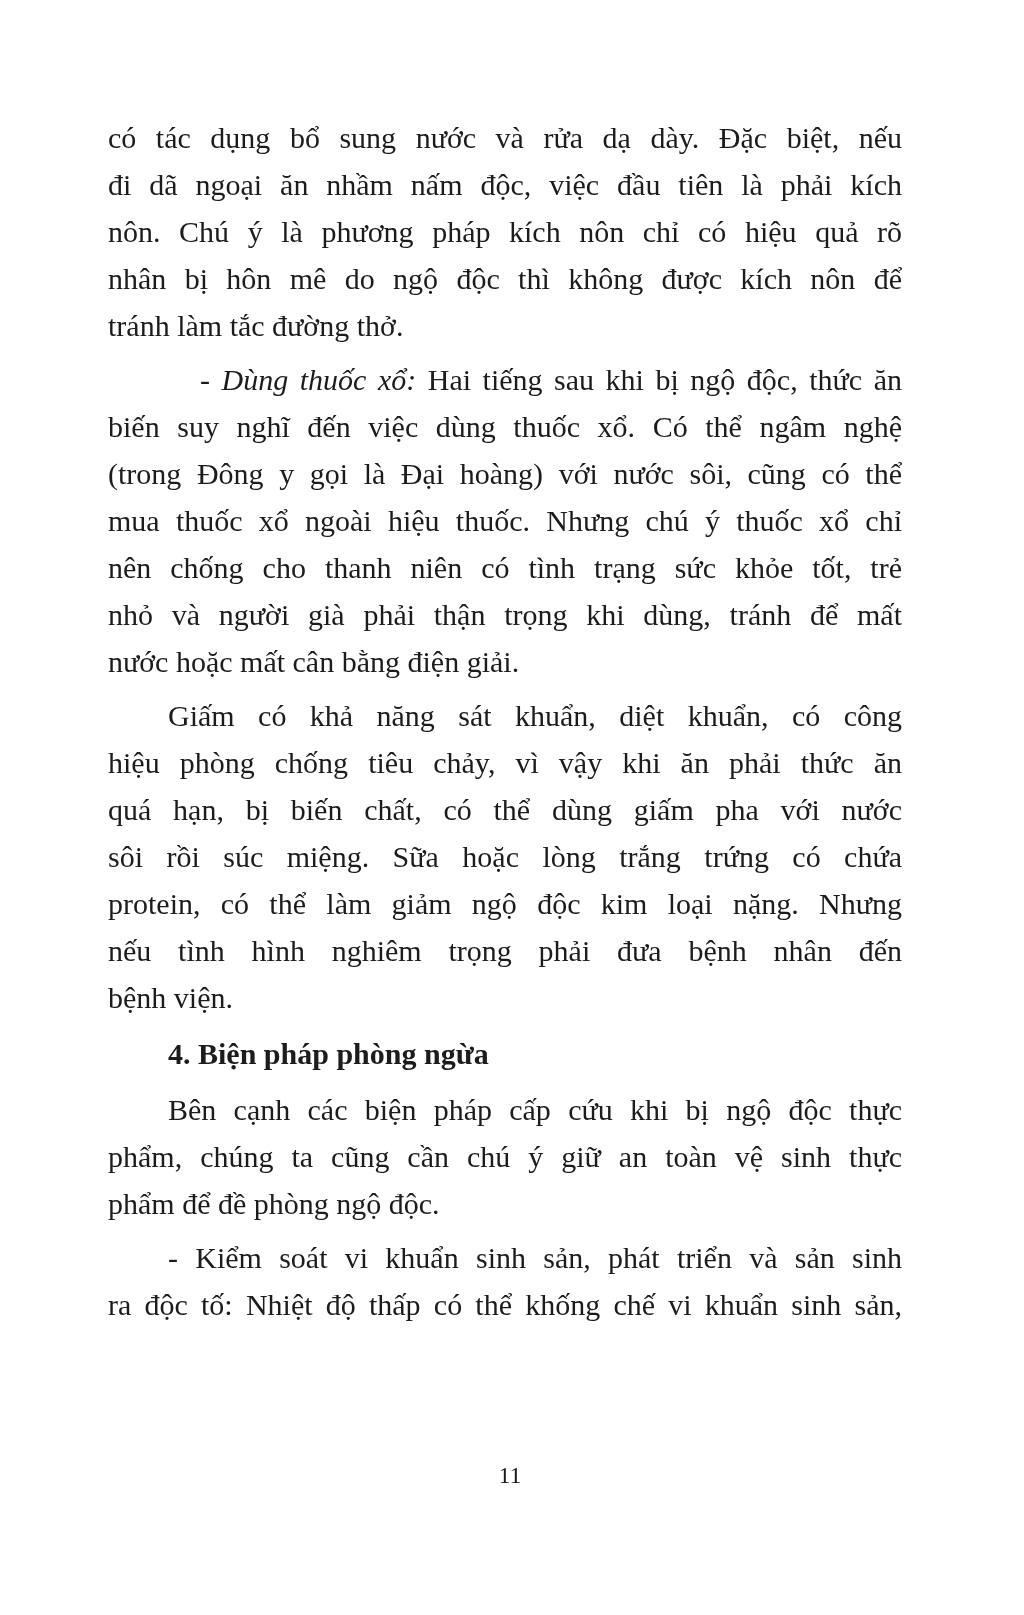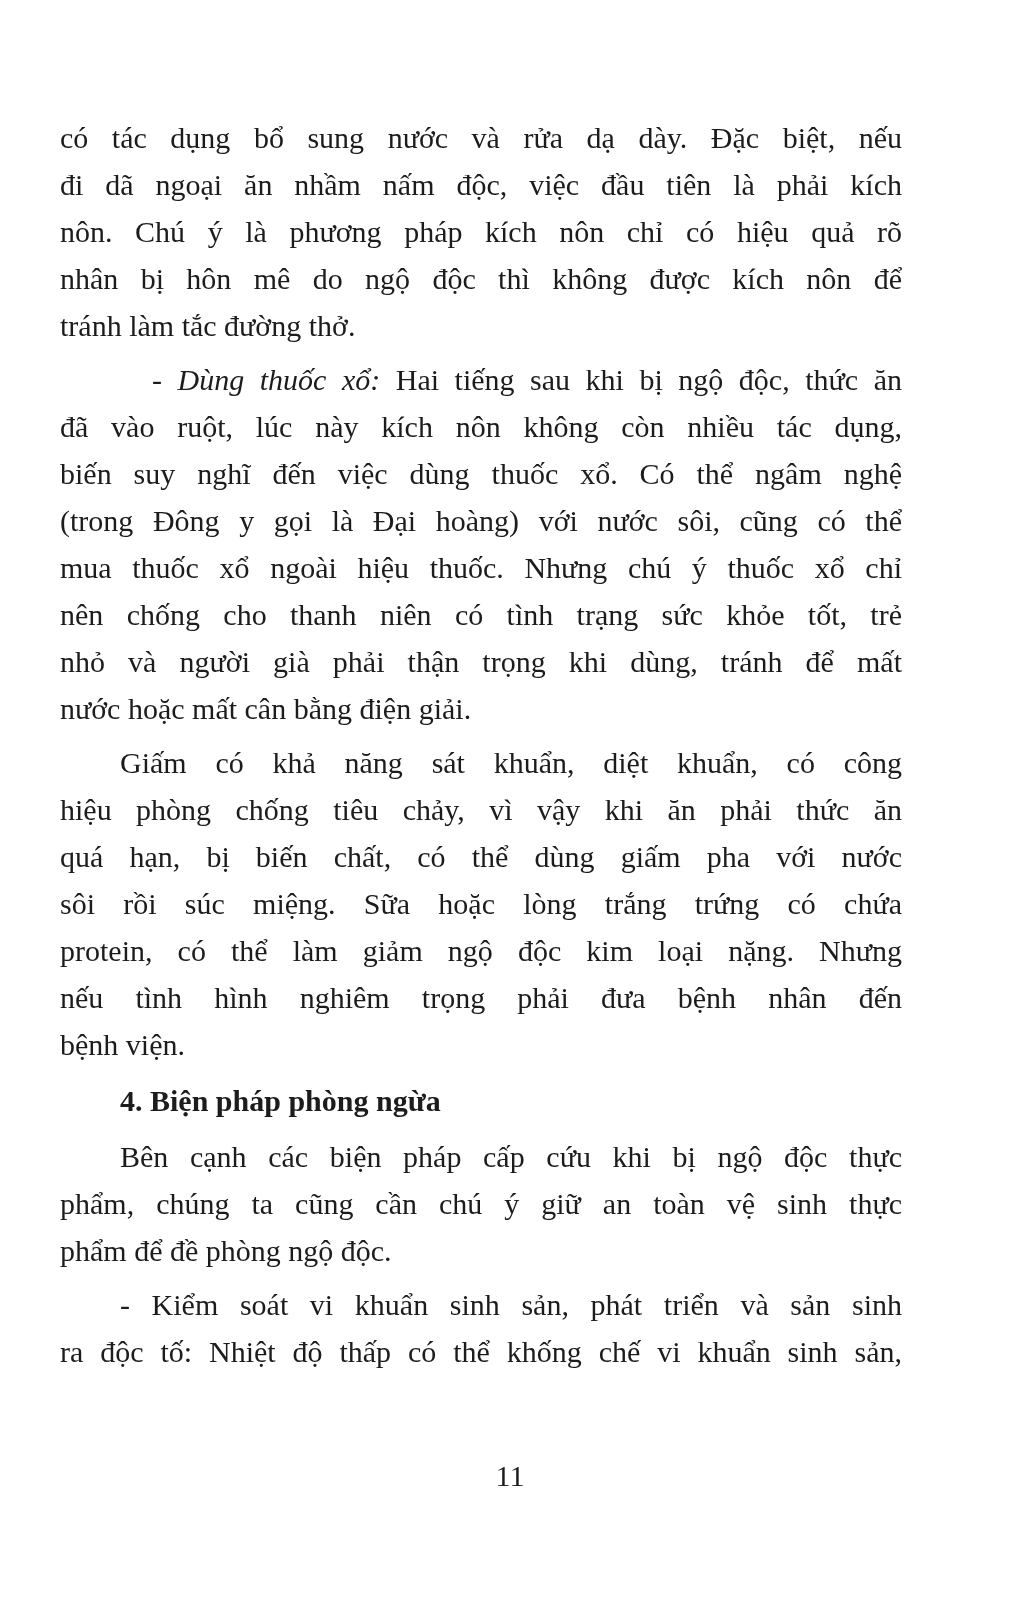--- a/index.html
+++ b/index.html
@@ -2,21 +2,21 @@
 <html lang="vi"><head>
 <meta charset="utf-8">
 <style>
   html, body { margin: 0; padding: 0; }
   .page {
     position: relative;
     width: 1024px;
     height: 1615px;
     background: #ffffff;
     box-sizing: border-box;
-    padding: 114px 122px 0 60px;
+    padding: 114px 122px 0 108px;
     font-family: "Liberation Serif", "DejaVu Serif", serif;
     font-size: 30px;
     line-height: 47px;
     color: #1c1c1c;
     overflow: hidden;
   }
   .para { margin: 0 0 7px 0; }
   .line {
     text-align: justify;
     text-align-last: justify;
@@ -28,42 +28,41 @@
     font-weight: bold;
     text-indent: 60px;
     margin: 9px 0 9px 0;
   }
   .page-number {
     position: absolute;
     top: 1452px;
     left: 118px;
     width: 784px;
     text-align: center;
-    font-size: 30px;
+    font-size: 24px;
   }
 </style>
 </head>
 <body>
 
 <div class="page" style="background: rgb(255, 255, 255); color: rgb(28, 28, 28);">
 
   <div class="para">
     <div class="line">có tác dụng bổ sung nước và rửa dạ dày. Đặc biệt, nếu</div>
     <div class="line">đi dã ngoại ăn nhầm nấm độc, việc đầu tiên là phải kích</div>
     <div class="line">nôn. Chú ý là phương pháp kích nôn chỉ có hiệu quả rõ</div>
     <div class="line">nhân bị hôn mê do ngộ độc thì không được kích nôn để</div>
     <div class="line last">tránh làm tắc đường thở.</div>
   </div>
 
   <div class="para">
     <div class="line first">
       <span class="italic">- Dùng thuốc xổ:</span>
       <span>Hai tiếng sau khi bị ngộ độc, thức ăn</span>
     </div>
-    <div class="line">đã vào ruột, lúc này kích nôn không còn nhiều tác dụng,</div>
     <div class="line">biến suy nghĩ đến việc dùng thuốc xổ. Có thể ngâm nghệ</div>
     <div class="line">(trong Đông y gọi là Đại hoàng) với nước sôi, cũng có thể</div>
     <div class="line">mua thuốc xổ ngoài hiệu thuốc. Nhưng chú ý thuốc xổ chỉ</div>
     <div class="line">nên chống cho thanh niên có tình trạng sức khỏe tốt, trẻ</div>
     <div class="line">nhỏ và người già phải thận trọng khi dùng, tránh để mất</div>
     <div class="line last">nước hoặc mất cân bằng điện giải.</div>
   </div>
 
   <div class="para">
     <div class="line first">Giấm có khả năng sát khuẩn, diệt khuẩn, có công</div>

